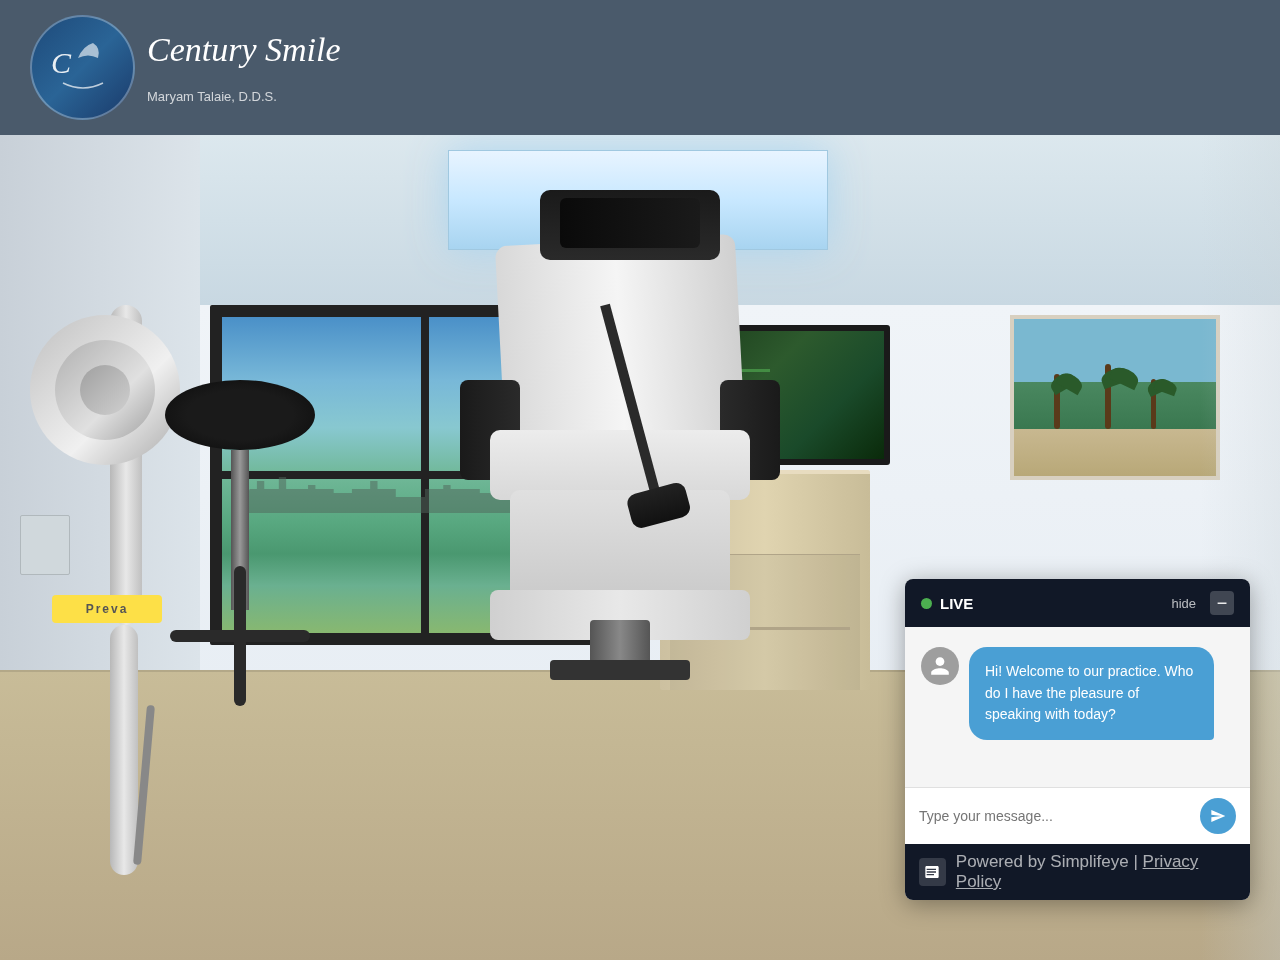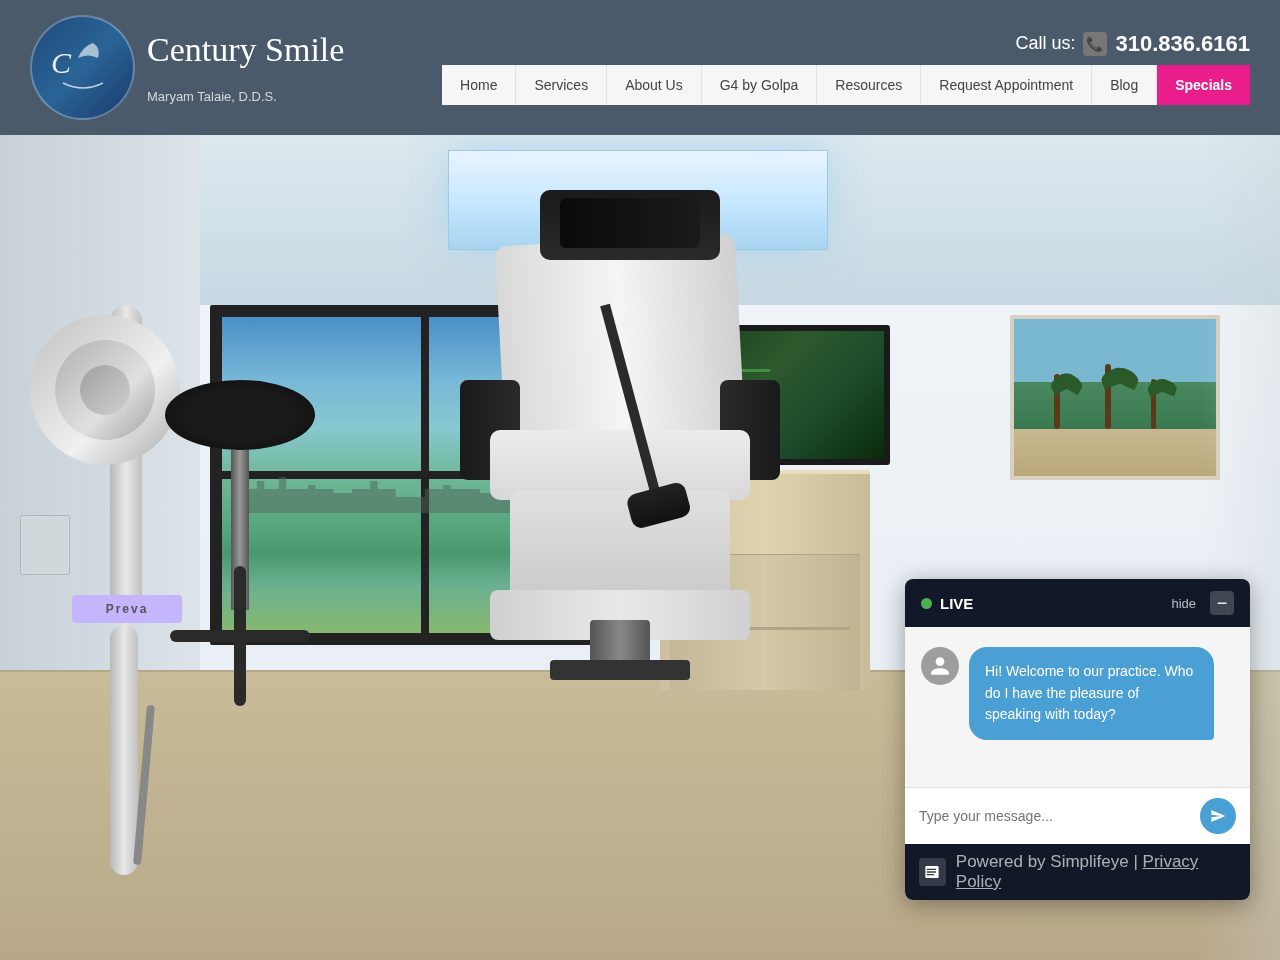--- a/index.html
+++ b/index.html
@@ -11,43 +11,25 @@
 <header style="background:#4a5a6b; display:flex; align-items:center; justify-content:space-between; padding:0 30px; height:135px; position:relative; z-index:10;">
   <div style="display:flex; align-items:center; gap:12px;">
     <div style="width:105px; height:105px; border-radius:50%; background:linear-gradient(135deg, #1e4a7a, #2a6496, #1a3a6a); display:flex; align-items:center; justify-content:center; border:2px solid rgba(255,255,255,0.3);">
       <svg viewBox="0 0 80 80" width="80" height="80">
         <text x="8" y="45" font-family="Georgia, serif" font-style="italic" font-size="30" fill="white" opacity="0.9">C</text>
         <path d="M 20 55 Q 40 65 60 55" stroke="white" stroke-width="1.5" fill="none" opacity="0.7"></path>
         <path d="M 35 30 Q 45 25 55 30 Q 58 20 50 15 Q 40 18 35 30" fill="white" opacity="0.6"></path>
       </svg>
     </div>
     <div>
-      <div style="font-family:Georgia,serif; font-size:34px; color:white; line-height:1.1;">Century Smile</div>
+      <div style="font-family:Georgia,serif; font-style:italic; font-size:34px; color:white; line-height:1.1;">Century Smile</div>
       <div style="font-size:13px; color:rgba(255,255,255,0.75); margin-top:20px;">Maryam Talaie, D.D.S.</div>
     </div>
   </div>
 
-  <div style="display:flex; flex-direction:column; align-items:flex-end;">
-    <div style="color:white; font-size:18px; display:flex; align-items:center; gap:8px; margin-bottom:8px;">
-      <span>Call us:</span>
-      <span style="width:24px; height:24px; background:#777; border-radius:4px; display:inline-flex; align-items:center; justify-content:center; font-size:14px;">📞</span>
-      <span style="font-size:22px; font-weight:bold;">310.836.6161</span>
-    </div>
-
-    <nav style="display:flex; height:40px; background:rgba(255,255,255,0.95);">
-      <a href="#" style="display:flex; align-items:center; padding:0 18px; text-decoration:none; color:#444; font-size:14px; font-weight:500; border-right:1px solid rgba(0,0,0,0.08);">Home</a>
-      <a href="#" style="display:flex; align-items:center; padding:0 18px; text-decoration:none; color:#444; font-size:14px; font-weight:500; border-right:1px solid rgba(0,0,0,0.08);">Services</a>
-      <a href="#" style="display:flex; align-items:center; padding:0 18px; text-decoration:none; color:#444; font-size:14px; font-weight:500; border-right:1px solid rgba(0,0,0,0.08);">About Us</a>
-      <a href="#" style="display:flex; align-items:center; padding:0 18px; text-decoration:none; color:#444; font-size:14px; font-weight:500; border-right:1px solid rgba(0,0,0,0.08);">G4 by Golpa</a>
-      <a href="#" style="display:flex; align-items:center; padding:0 18px; text-decoration:none; color:#444; font-size:14px; font-weight:500; border-right:1px solid rgba(0,0,0,0.08);">Resources</a>
-      <a href="#" style="display:flex; align-items:center; padding:0 18px; text-decoration:none; color:#444; font-size:14px; font-weight:500; border-right:1px solid rgba(0,0,0,0.08);">Request Appointment</a>
-      <a href="#" style="display:flex; align-items:center; padding:0 18px; text-decoration:none; color:#444; font-size:14px; font-weight:500; border-right:1px solid rgba(0,0,0,0.08);">Blog</a>
-      <a href="#" style="display:flex; align-items:center; padding:0 18px; text-decoration:none; color:white; font-size:14px; font-weight:bold; background:#e91e8c;">Specials</a>
-    </nav>
-  </div>
 </header>
 
 <main style="position:relative; width:1280px; height:825px; overflow:hidden;">
 
   <div style="position:absolute; inset:0; background:#e8edf0;">
 
     <div style="position:absolute; top:0; left:0; right:0; height:170px; background:linear-gradient(180deg, #dce8ee 0%, #c8d8e2 100%);">
 
       <div style="position:absolute; top:15px; left:35%; width:380px; height:100px; background:linear-gradient(180deg, #e8f4ff 0%, #c8e8ff 50%, #a8d4f0 100%); border:1px solid #a0c8e0; box-shadow:0 0 40px rgba(168,212,240,0.9);"></div>
     </div>
@@ -108,21 +90,21 @@
     <div style="position:absolute; top:170px; left:0; width:250px; height:580px;">
 
       <div style="position:absolute; top:0; left:110px; width:32px; height:320px; background:linear-gradient(90deg, #b8b8b8 0%, #e8e8e8 50%, #c0c0c0 100%); border-radius:16px;"></div>
 
       <div style="position:absolute; top:10px; left:30px; width:150px; height:150px; background:linear-gradient(135deg, #c0c0c0 0%, #f0f0f0 60%, #a8a8a8 100%); border-radius:50%;">
         <div style="position:absolute; top:25px; left:25px; width:100px; height:100px; background:linear-gradient(135deg, #b0b0b0 0%, #e0e0e0 60%, #a0a0a0 100%); border-radius:50%;">
           <div style="position:absolute; top:25px; left:25px; width:50px; height:50px; background:linear-gradient(135deg, #a0a0a0, #d0d0d0); border-radius:50%;"></div>
         </div>
       </div>
 
-      <div style="position:absolute; top:290px; left:72px; width:110px; height:28px; background:#c4b5fd; border-radius:4px; display:flex; align-items:center; justify-content:center;">
+      <div style="position:absolute; top:290px; left:52px; width:110px; height:28px; background:#fde047; border-radius:4px; display:flex; align-items:center; justify-content:center;">
         <span style="font-size:12px; font-weight:bold; color:#555; letter-spacing:2px;">Preva</span>
       </div>
 
       <div style="position:absolute; top:320px; left:110px; width:28px; height:250px; background:linear-gradient(90deg, #b8b8b8 0%, #e8e8e8 50%, #c0c0c0 100%); border-radius:14px;"></div>
 
       <div style="position:absolute; top:400px; left:140px; width:8px; height:160px; background:#888; border-radius:4px; transform:rotate(5deg);"></div>
     </div>
 
     <div style="position:absolute; bottom:280px; left:160px; width:160px; height:300px;">
 

